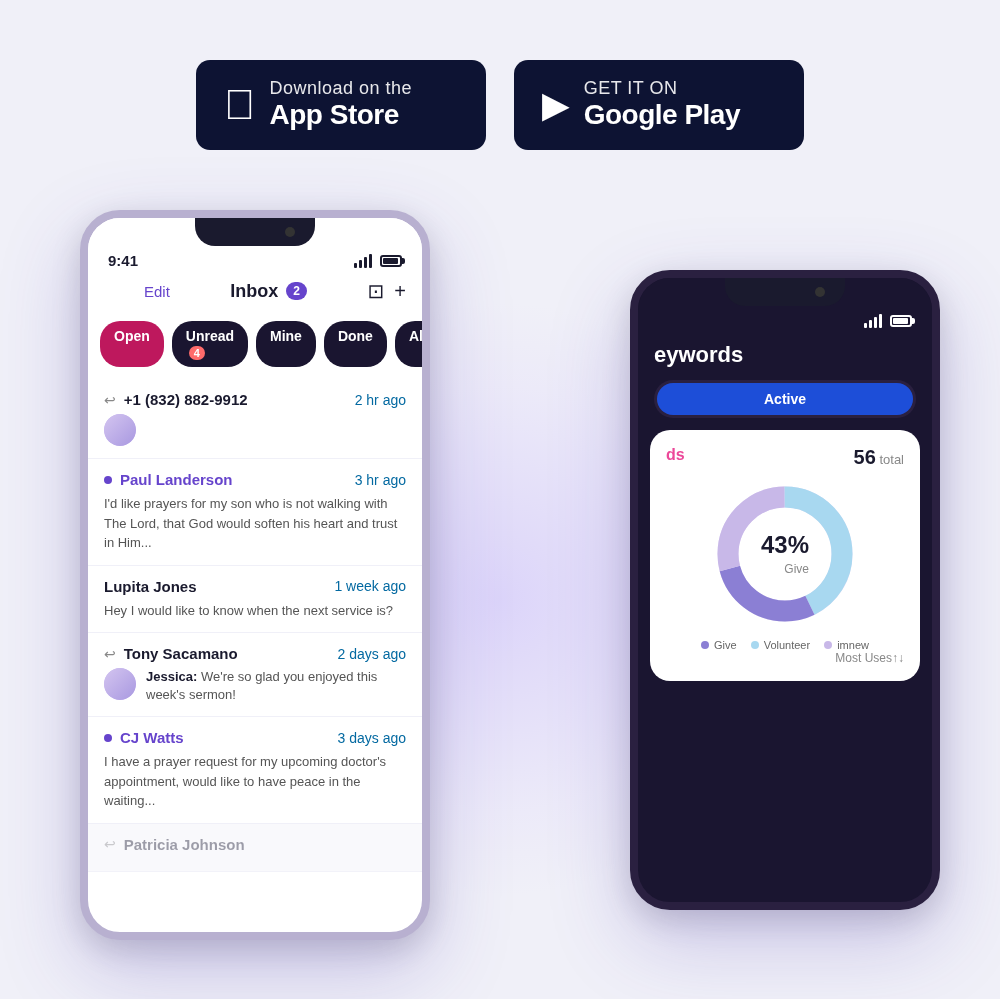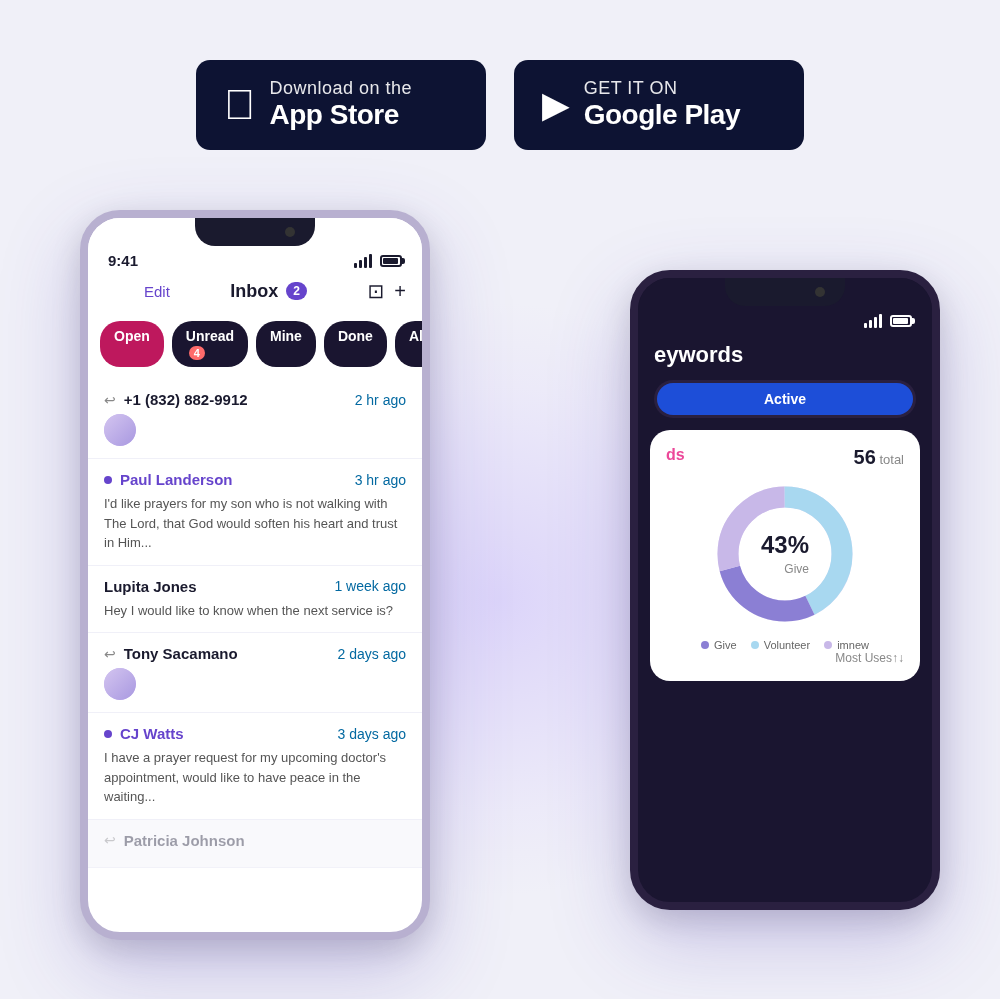--- a/index.html
+++ b/index.html
@@ -712,20 +712,23 @@
           <div class="sender-row">
             <span class="reply-icon">↩</span>
             <span class="sender-name">Tony Sacamano</span>
           </div>
           <span class="message-time">2 days ago</span>
         </div>
         <div class="message-with-avatar">
           <div class="avatar">
             <div class="avatar-img"></div>
           </div>
+          <div class="message-body">
+            <strong>Jessica:</strong> We're so glad you enjoyed this week's sermon!
+          </div>
         </div>
       </div>
 
       <div class="message-item unread">
         <div class="message-header">
           <div class="sender-row">
             <span class="unread-dot"></span>
             <span class="sender-name">CJ Watts</span>
           </div>
           <span class="message-time">3 days ago</span>

